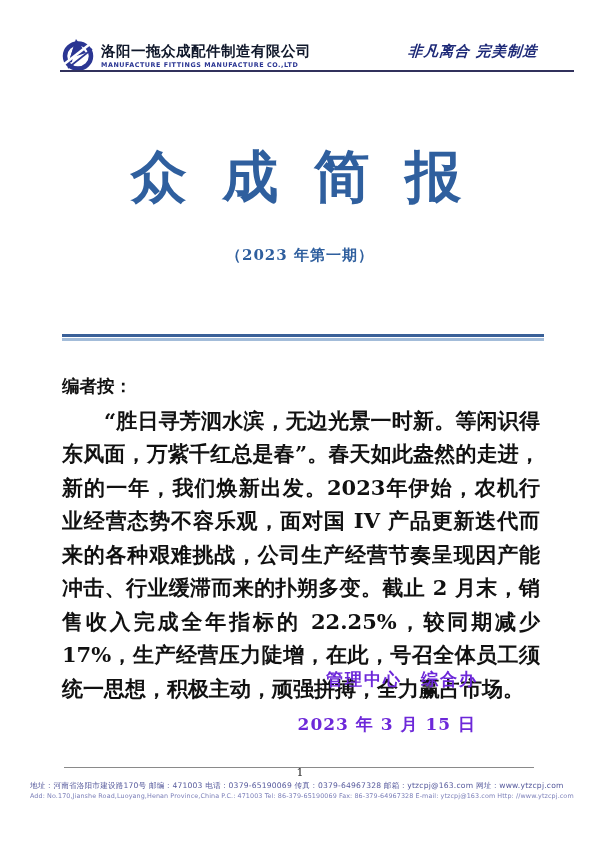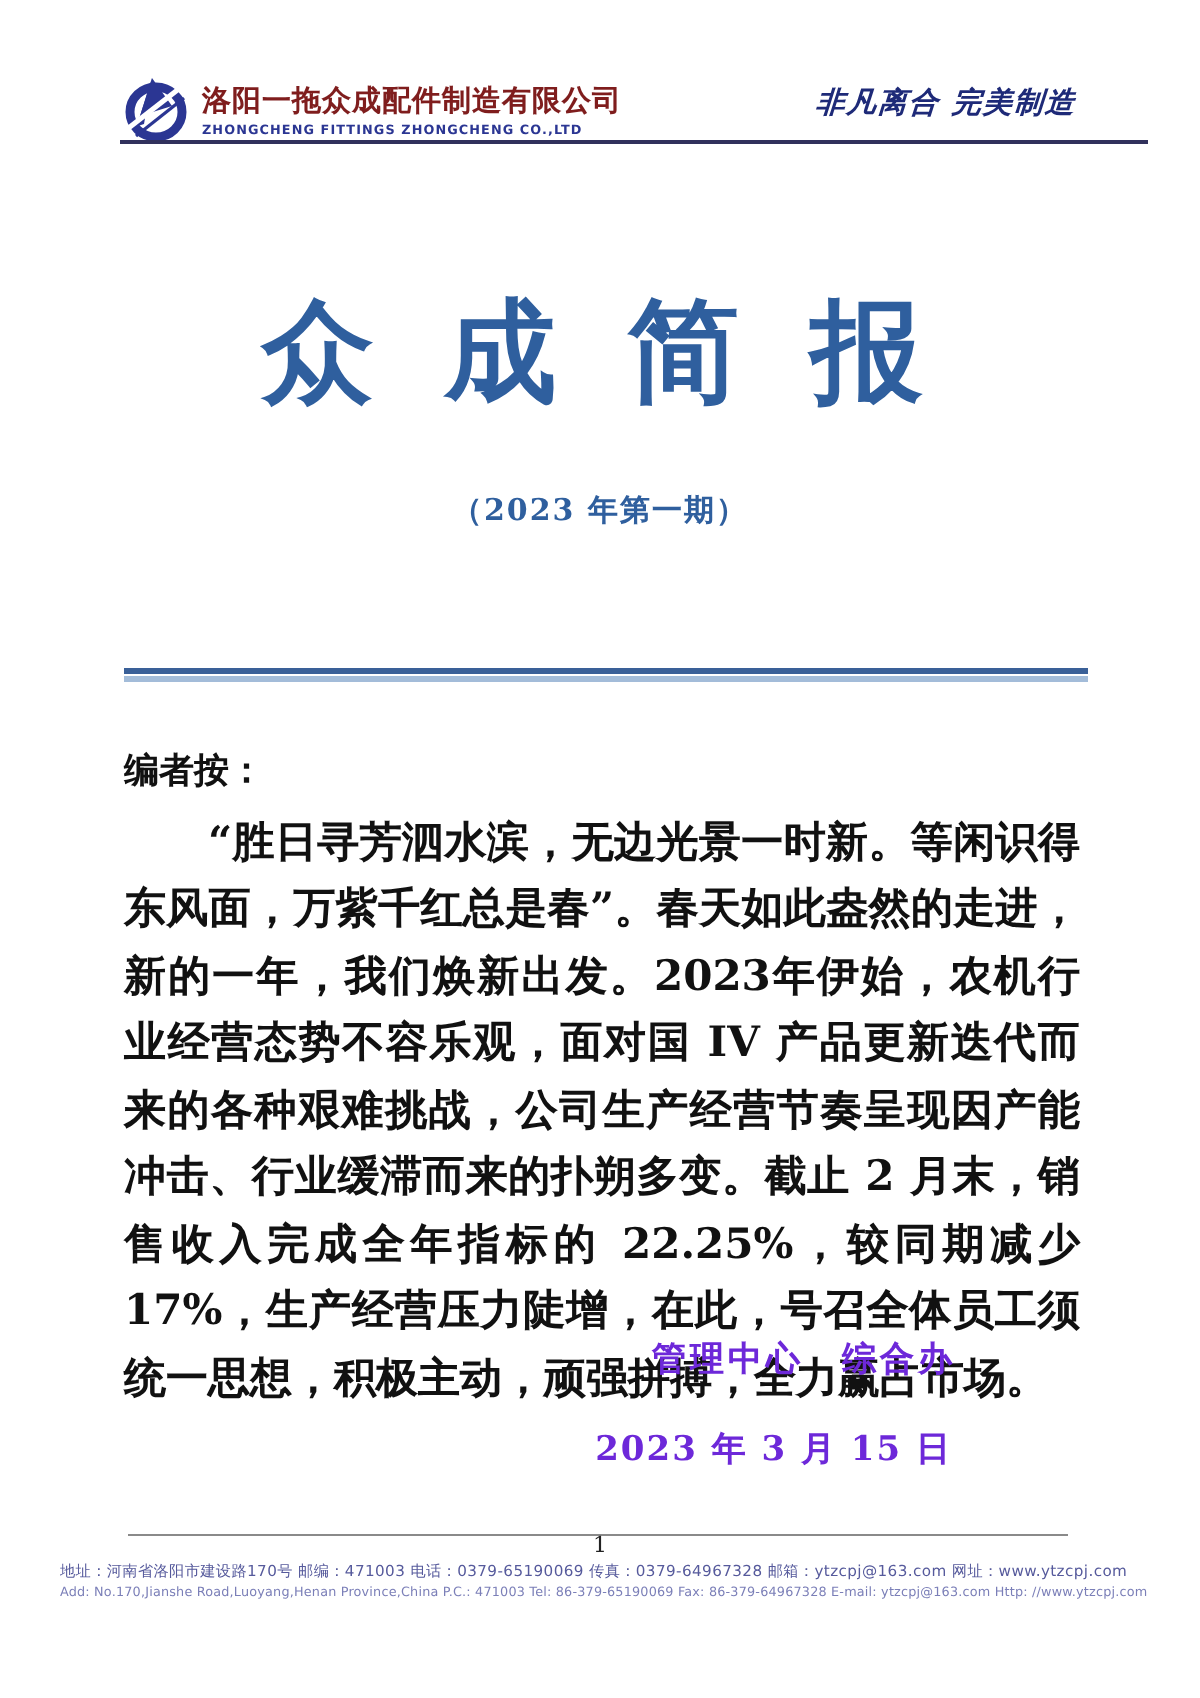--- a/index.html
+++ b/index.html
@@ -10,21 +10,21 @@
     background: #ffffff;
     font-family: "DejaVu Serif", serif;
     overflow: hidden;
   }
 
   
   .letterhead { position: absolute; top: 0; left: 0; right: 0; height: 72px; }
   .logo-mark { position: absolute; left: 56px; top: 38px; width: 44px; height: 34px; }
   .company-block { position: absolute; left: 101px; top: 43px; font-family: "DejaVu Sans", sans-serif; }
   .company-cn {
-    font-size: 14.5px; font-weight: bold; color: #7f1d1d;
+    font-size: 14.5px; font-weight: bold; color: #0f172a;
     letter-spacing: 0.5px; line-height: 16px; white-space: nowrap;
   }
   .company-en {
     font-size: 6.4px; font-weight: bold; color: #2b3693;
     letter-spacing: 0.55px; margin-top: 2px; white-space: nowrap;
   }
   .tagline {
     position: absolute; left: 408px; top: 42px; width: 135px;
     font-size: 14.5px; font-weight: bold; font-style: italic;
     color: #1e2a78; letter-spacing: 1px; white-space: nowrap;
@@ -109,21 +109,21 @@
   <div class="letterhead">
     <svg class="logo-mark" viewBox="0 0 44 34" xmlns="http://www.w3.org/2000/svg">
       <ellipse cx="22" cy="18" rx="13" ry="12.5" fill="none" stroke="#2b3693" stroke-width="4.5"></ellipse>
       <polygon points="20,1 30,15 14,20" fill="#2b3693"></polygon>
       <polygon points="20,1 14,20 10,26 16,24" fill="#2b3693"></polygon>
       <line x1="7" y1="27" x2="34" y2="6" stroke="#ffffff" stroke-width="2.6"></line>
       <line x1="12" y1="30" x2="36" y2="11" stroke="#2b3693" stroke-width="1.6"></line>
     </svg>
     <div class="company-block">
       <div class="company-cn">洛阳一拖众成配件制造有限公司</div>
-      <div class="company-en">ZHONGCHENG FITTINGS ZHONGCHENG CO.,LTD</div>
+      <div class="company-en">MANUFACTURE FITTINGS MANUFACTURE CO.,LTD</div>
     </div>
     <div class="tagline">非凡离合 完美制造</div>
     <div class="letterhead-rule"></div>
   </div>
 
   <div class="doc-title">众 成 简 报</div>
   <div class="doc-issue">（2023 年第一期）</div>
   <div class="double-rule">
     <div class="rule-dark"></div>
     <div class="rule-gap"></div>

